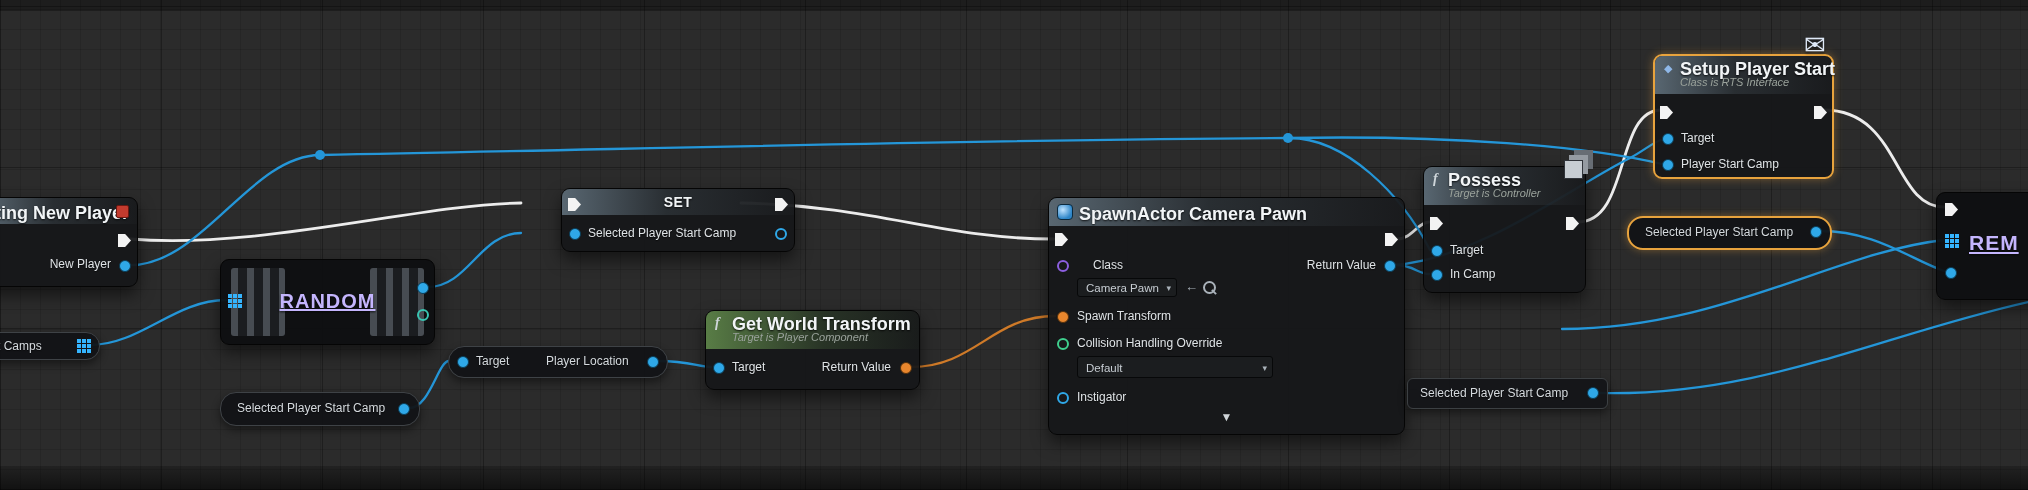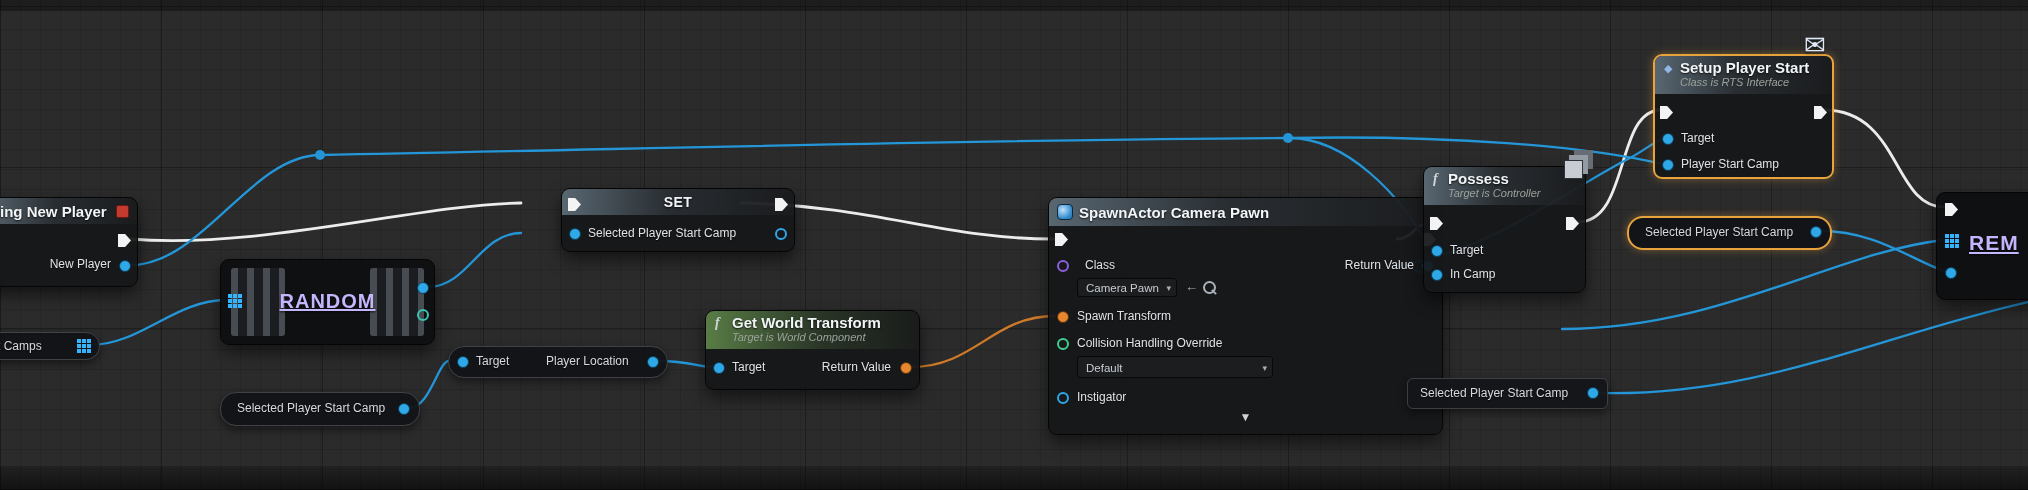--- a/index.html
+++ b/index.html
@@ -21,21 +21,21 @@
   .w-exec{stroke:#ececec;stroke-width:2.8;}
   .w-data{stroke:#2496d8;stroke-width:2.3;}
   .w-xform{stroke:#cf7a28;stroke-width:2.3;}
 
   .node{position:absolute;background:rgba(22,23,26,.94);border:1px solid #050505;border-radius:9px;
         box-shadow:0 8px 16px rgba(0,0,0,.5);z-index:2;}
   .hd{position:absolute;left:0;top:0;right:0;height:26px;border-radius:8px 8px 0 0;
       background:linear-gradient(90deg, rgba(92,107,118,.95), rgba(56,64,70,.55) 45%, rgba(34,37,40,.22));}
   .hd.tall{height:38px;}
   .hd.green{background:linear-gradient(90deg, rgba(92,130,72,.95), rgba(52,70,46,.6) 55%, rgba(33,41,31,.22));}
-  .node-title{position:absolute;font-weight:bold;color:#f2f5f7;font-size:15px;white-space:nowrap;
+  .node-title{position:absolute;font-weight:bold;color:#f2f5f7;font-size:18px;white-space:nowrap;
       text-shadow:0 1px 2px rgba(0,0,0,.8);}
   .subtitle{position:absolute;font-style:italic;font-size:11px;color:#9aa29b;white-space:nowrap;}
   .plabel{position:absolute;font-size:12px;color:#dfe3e6;white-space:nowrap;text-shadow:0 1px 1px rgba(0,0,0,.6);}
   .fn-glyph{position:absolute;font-family:"Liberation Serif",serif;font-style:italic;font-weight:bold;
       font-size:14px;color:#cfd6da;}
   .if-glyph{position:absolute;font-size:11px;color:#8fb8e8;}
 
   .pin{position:absolute;}
   .pin-exec{width:13px;height:13px;background:#f3f3f3;
       clip-path:polygon(0 0,55% 0,100% 50%,55% 100%,0 100%);}
@@ -148,36 +148,36 @@
     <span class="pin pin-dot" style="left:8px;top:9px;"></span>
     <span class="cap-label" style="left:27px;top:7px;">Target</span>
     <span class="cap-label" style="left:97px;top:7px;">Player Location</span>
     <span class="pin pin-dot" style="right:8px;top:9px;"></span>
   </div>
 
   <div class="node" style="left:705px;top:310px;width:213px;height:78px;">
     <div class="hd tall green"></div>
     <span class="fn-glyph" style="left:9px;top:4px;">f</span>
     <span class="node-title" style="left:26px;top:3px;">Get World Transform</span>
-    <span class="subtitle" style="left:26px;top:20px;">Target is World Component</span>
+    <span class="subtitle" style="left:26px;top:20px;">Target is Player Component</span>
     <span class="pin pin-dot" style="left:7px;top:51px;"></span>
     <span class="plabel" style="left:26px;top:49px;">Target</span>
     <span class="plabel" style="right:28px;top:49px;">Return Value</span>
     <span class="pin pin-dot orange" style="right:7px;top:51px;"></span>
   </div>
 
-  <div class="node" style="left:1048px;top:197px;width:355px;height:236px;padding-left:38px;">
+  <div class="node" style="left:1048px;top:197px;width:355px;height:236px;">
     <div class="hd" style="height:28px;"></div>
     <span class="spawn-icon" style="left:8px;top:6px;"></span>
     <span class="node-title" style="left:30px;top:6px;">SpawnActor Camera Pawn</span>
     <span class="pin pin-exec" style="left:6px;top:35px;"></span>
     <span class="pin pin-exec" style="right:6px;top:35px;"></span>
 
     <span class="pin pin-hollow purple" style="left:8px;top:62px;"></span>
-    <span class="plabel" style="left:36px;top:60px;">Class</span>
+    <span class="plabel" style="left:44px;top:60px;">Class</span>
     <span class="plabel" style="right:28px;top:60px;">Return Value</span>
     <span class="pin pin-dot" style="right:8px;top:62px;"></span>
 
     <div class="dd" style="left:28px;top:80px;width:100px;height:19px;line-height:19px;">
       <span>Camera Pawn</span>
       <span class="caret">▾</span>
     </div>
     <span class="browse-arrow" style="left:136px;top:81px;">←</span>
     <span class="mag" style="left:154px;top:83px;"></span>
 

